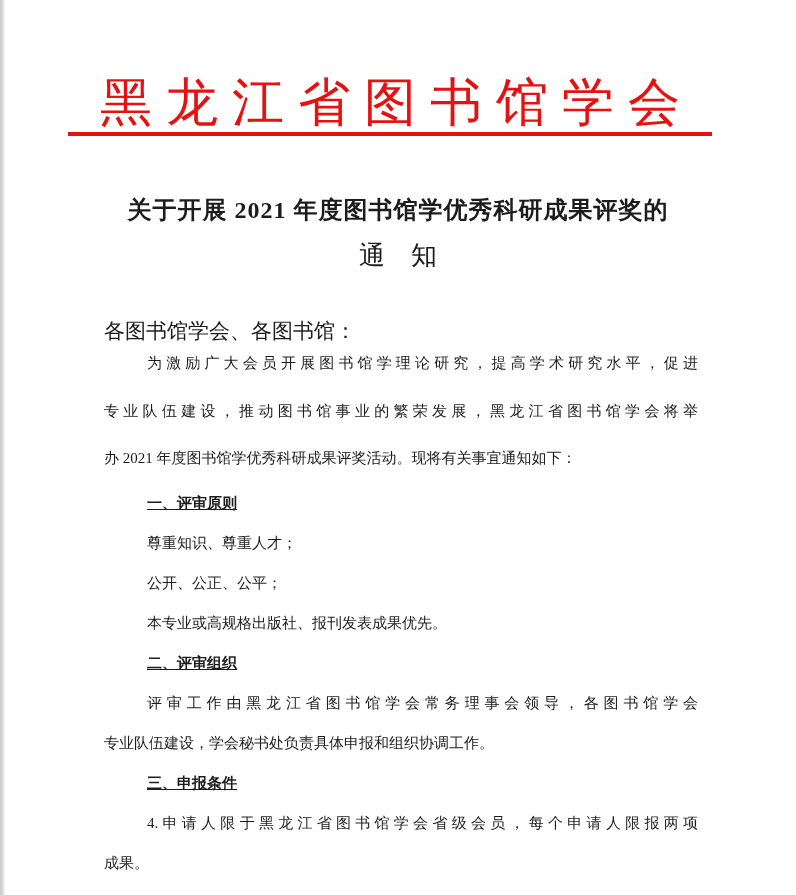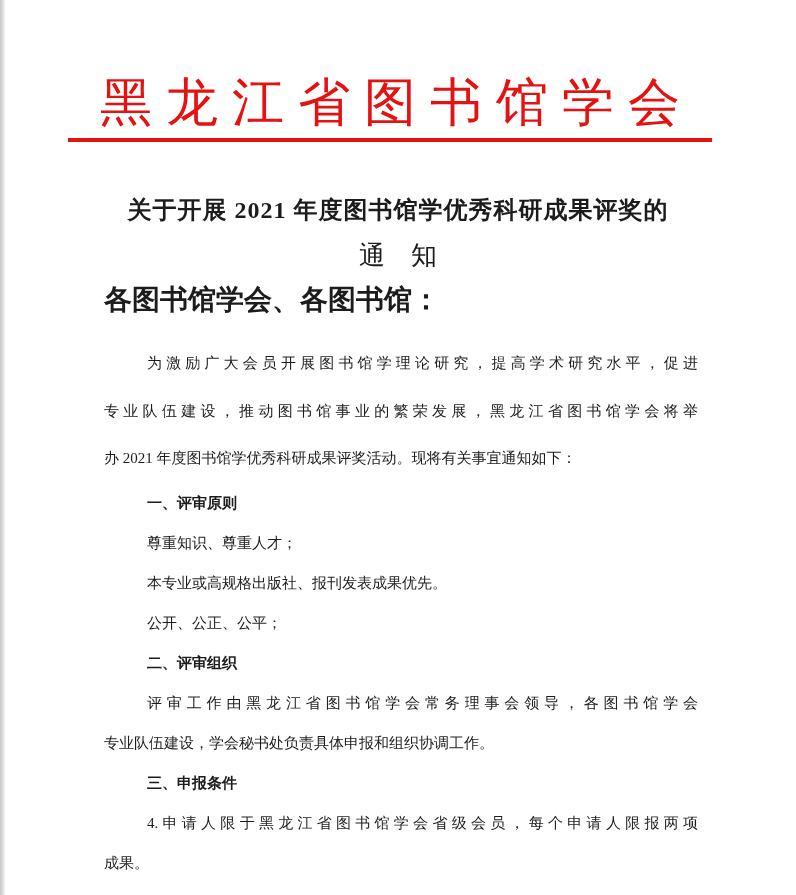--- a/index.html
+++ b/index.html
@@ -12,21 +12,21 @@
     color:#1c1c1c;
   }
   .edge-strip {
     position:absolute; left:0; top:0; width:5px; height:100%;
     background:linear-gradient(90deg,#c6c6c6 0%,#dddddd 55%,#f5f5f5 100%);
   }
   .masthead-wrap {
     position:absolute; top:76px; left:68px; width:644px;
     text-align:center;
     border-bottom:4px solid #e51212;
-    padding-bottom:8px;
+    padding-bottom:2px;
   }
   .masthead {
     font-size:52px; line-height:54px;
     letter-spacing:14px; margin-right:-14px;
     color:#e51212;
     white-space:nowrap;
   }
   .notice-title {
     position:absolute; top:197px; left:0; width:100%;
     text-align:center;
@@ -34,35 +34,35 @@
     letter-spacing:1px;
     white-space:nowrap;
   }
   .notice-subtitle {
     position:absolute; top:242px; left:0; width:100%;
     text-align:center;
     font-size:26px; line-height:28px; font-weight:400;
     white-space:pre;
   }
   .salutation {
-    position:absolute; top:289px; left:104px;
-    font-size:28px; line-height:22px; font-weight:700;
+    position:absolute; top:320px; left:104px;
+    font-size:21px; line-height:22px; font-weight:400;
     white-space:nowrap;
   }
   .doc-body {
     position:absolute; top:340px; left:104px; width:594px;
     font-size:15px;
   }
   .line {
     height:40px; line-height:40px;
     white-space:nowrap;
   }
   .line.para { height:47.5px; line-height:47.5px; }
   .line.indent { text-indent:43px; }
-  .line.bold { font-weight:700; }
+  .line.bold { font-weight:700;text-decoration:underline; }
   .line.fill {
     white-space:normal;
     text-align:justify;
     text-align-last:justify;
   }
 </style>
 </head>
 <body>
 
 <div class="page">
@@ -77,22 +77,22 @@
   <div class="notice-subtitle">通　知</div>
 
   <div class="salutation">各图书馆学会、各图书馆：</div>
 
   <div class="doc-body">
       <div class="line para indent fill">为激励广大会员开展图书馆学理论研究，提高学术研究水平，促进</div>
       <div class="line para fill">专业队伍建设，推动图书馆事业的繁荣发展，黑龙江省图书馆学会将举</div>
       <div class="line para">办 2021 年度图书馆学优秀科研成果评奖活动。现将有关事宜通知如下：</div>
       <div class="line indent bold">一、评审原则</div>
       <div class="line indent">尊重知识、尊重人才；</div>
+      <div class="line indent">公开、公正、公平；</div>
       <div class="line indent">本专业或高规格出版社、报刊发表成果优先。</div>
-      <div class="line indent">公开、公正、公平；</div>
       <div class="line indent bold">二、评审组织</div>
       <div class="line indent fill">评审工作由黑龙江省图书馆学会常务理事会领导，各图书馆学会</div>
       <div class="line">专业队伍建设，学会秘书处负责具体申报和组织协调工作。</div>
       <div class="line indent bold">三、申报条件</div>
       <div class="line indent fill">4.申请人限于黑龙江省图书馆学会省级会员，每个申请人限报两项</div>
       <div class="line">成果。</div>
     </div>
 </div>
 
 </body></html>

